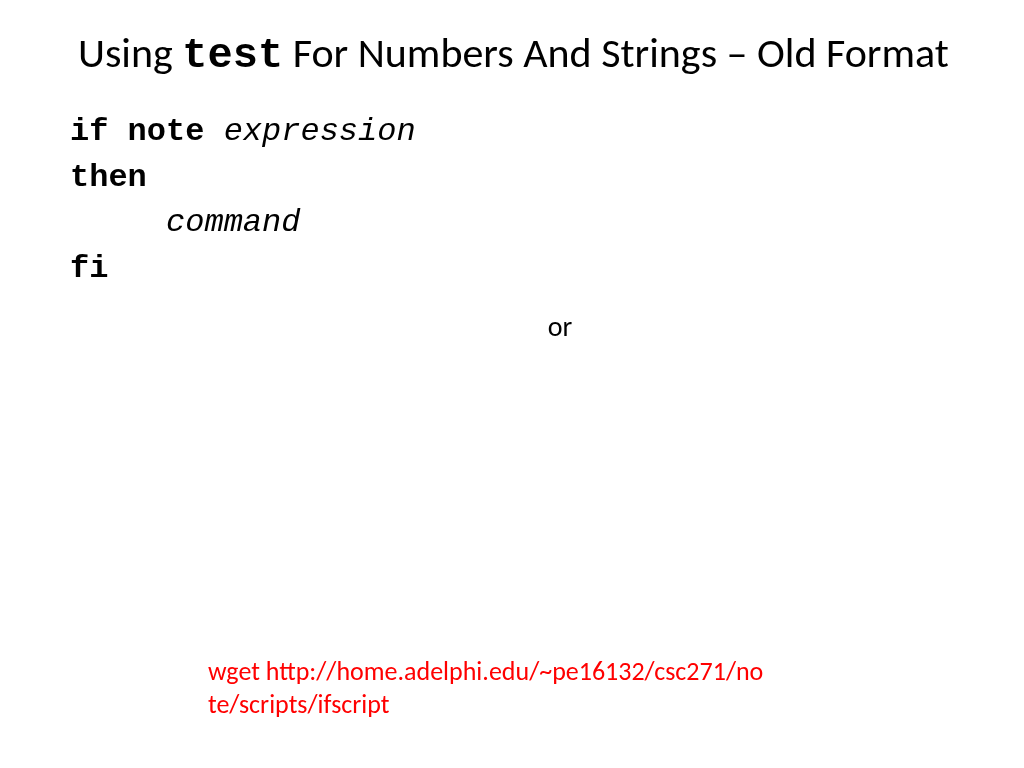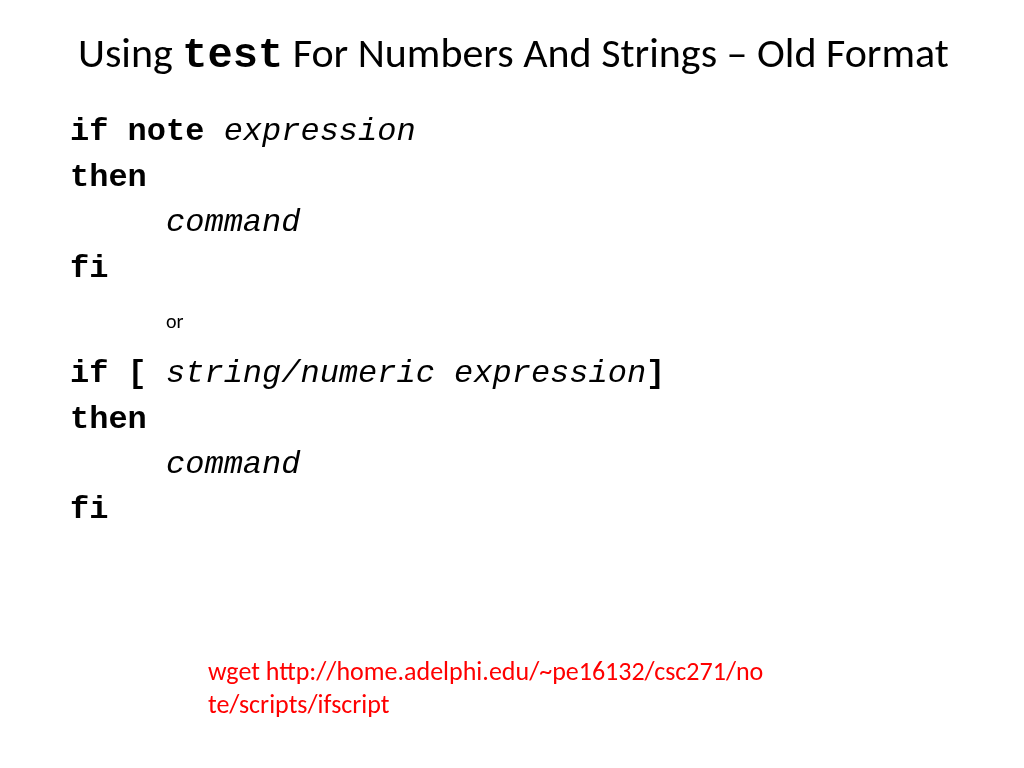--- a/index.html
+++ b/index.html
@@ -30,23 +30,24 @@
   .code {
     font-family: "Courier New", Courier, monospace;
     font-size: 32px;
     line-height: 1.42;
     white-space: pre;
   }
   .b { font-weight: 700; }
   .i { font-style: italic; }
   .or-line {
     font-family: Calibri, "Segoe UI", Arial, sans-serif;
-    font-size: 20px;
+    font-size: 28px;
     padding-left: 96px;
     margin: 18px 0 18px 0;
+    text-align: center;
   }
   .note {
     position: absolute;
     left: 208px;
     top: 655px;
     width: 560px;
     color: #ff0000;
     font-family: Calibri, "Segoe UI", Arial, sans-serif;
     font-size: 26px;
     line-height: 1.25;
@@ -62,20 +63,16 @@
     <span>Using </span><span class="mono-bold">test</span><span> For Numbers And Strings – Old Format</span>
   </h1>
 
   <div class="code"><span class="b">if note </span><span class="i">expression</span>
 <span class="b">then</span>
 <span class="i">     command</span>
 <span class="b">fi</span></div>
 
   <div class="or-line">or</div>
 
-  <div class="code"><span class="b">if [ </span><span class="i">string/numeric expression</span><span class="b">]</span>
-<span class="b">then</span>
-<span class="i">     command</span>
-<span class="b">fi</span></div>
 
 </div>
 
 <div class="note">wget http://home.adelphi.edu/~pe16132/csc271/note/scripts/ifscript</div>
 
 </body></html>

